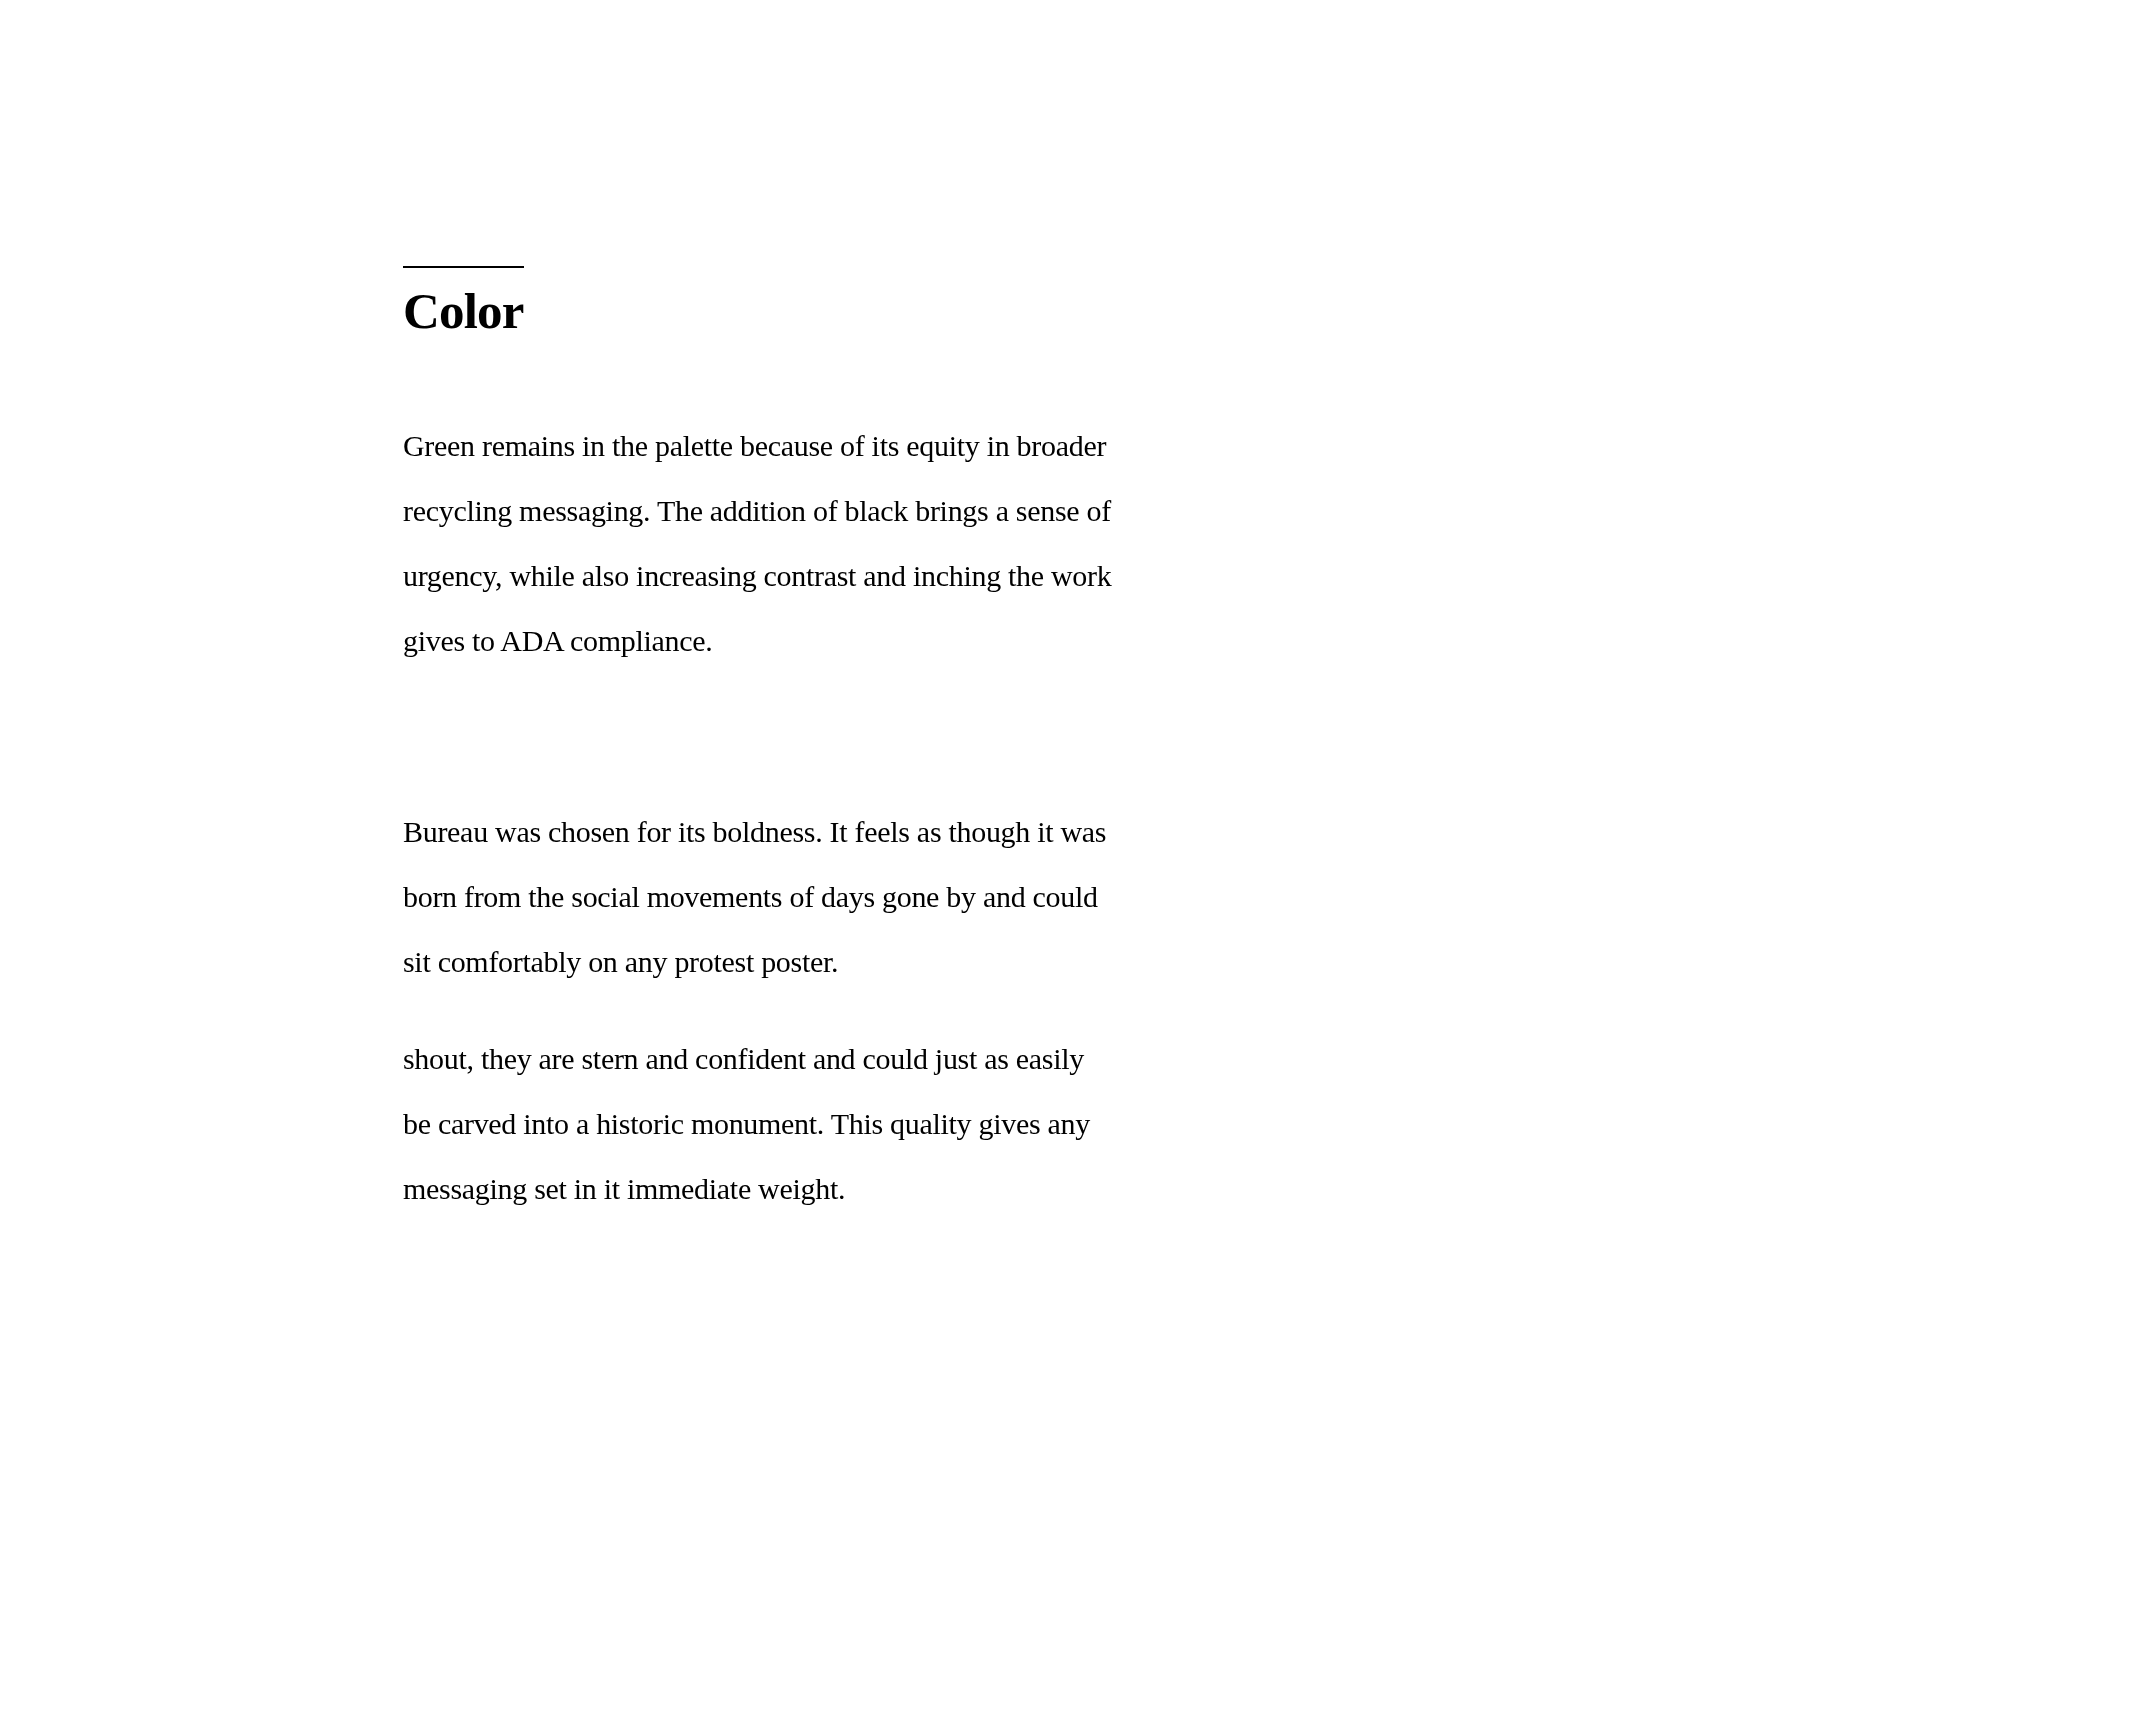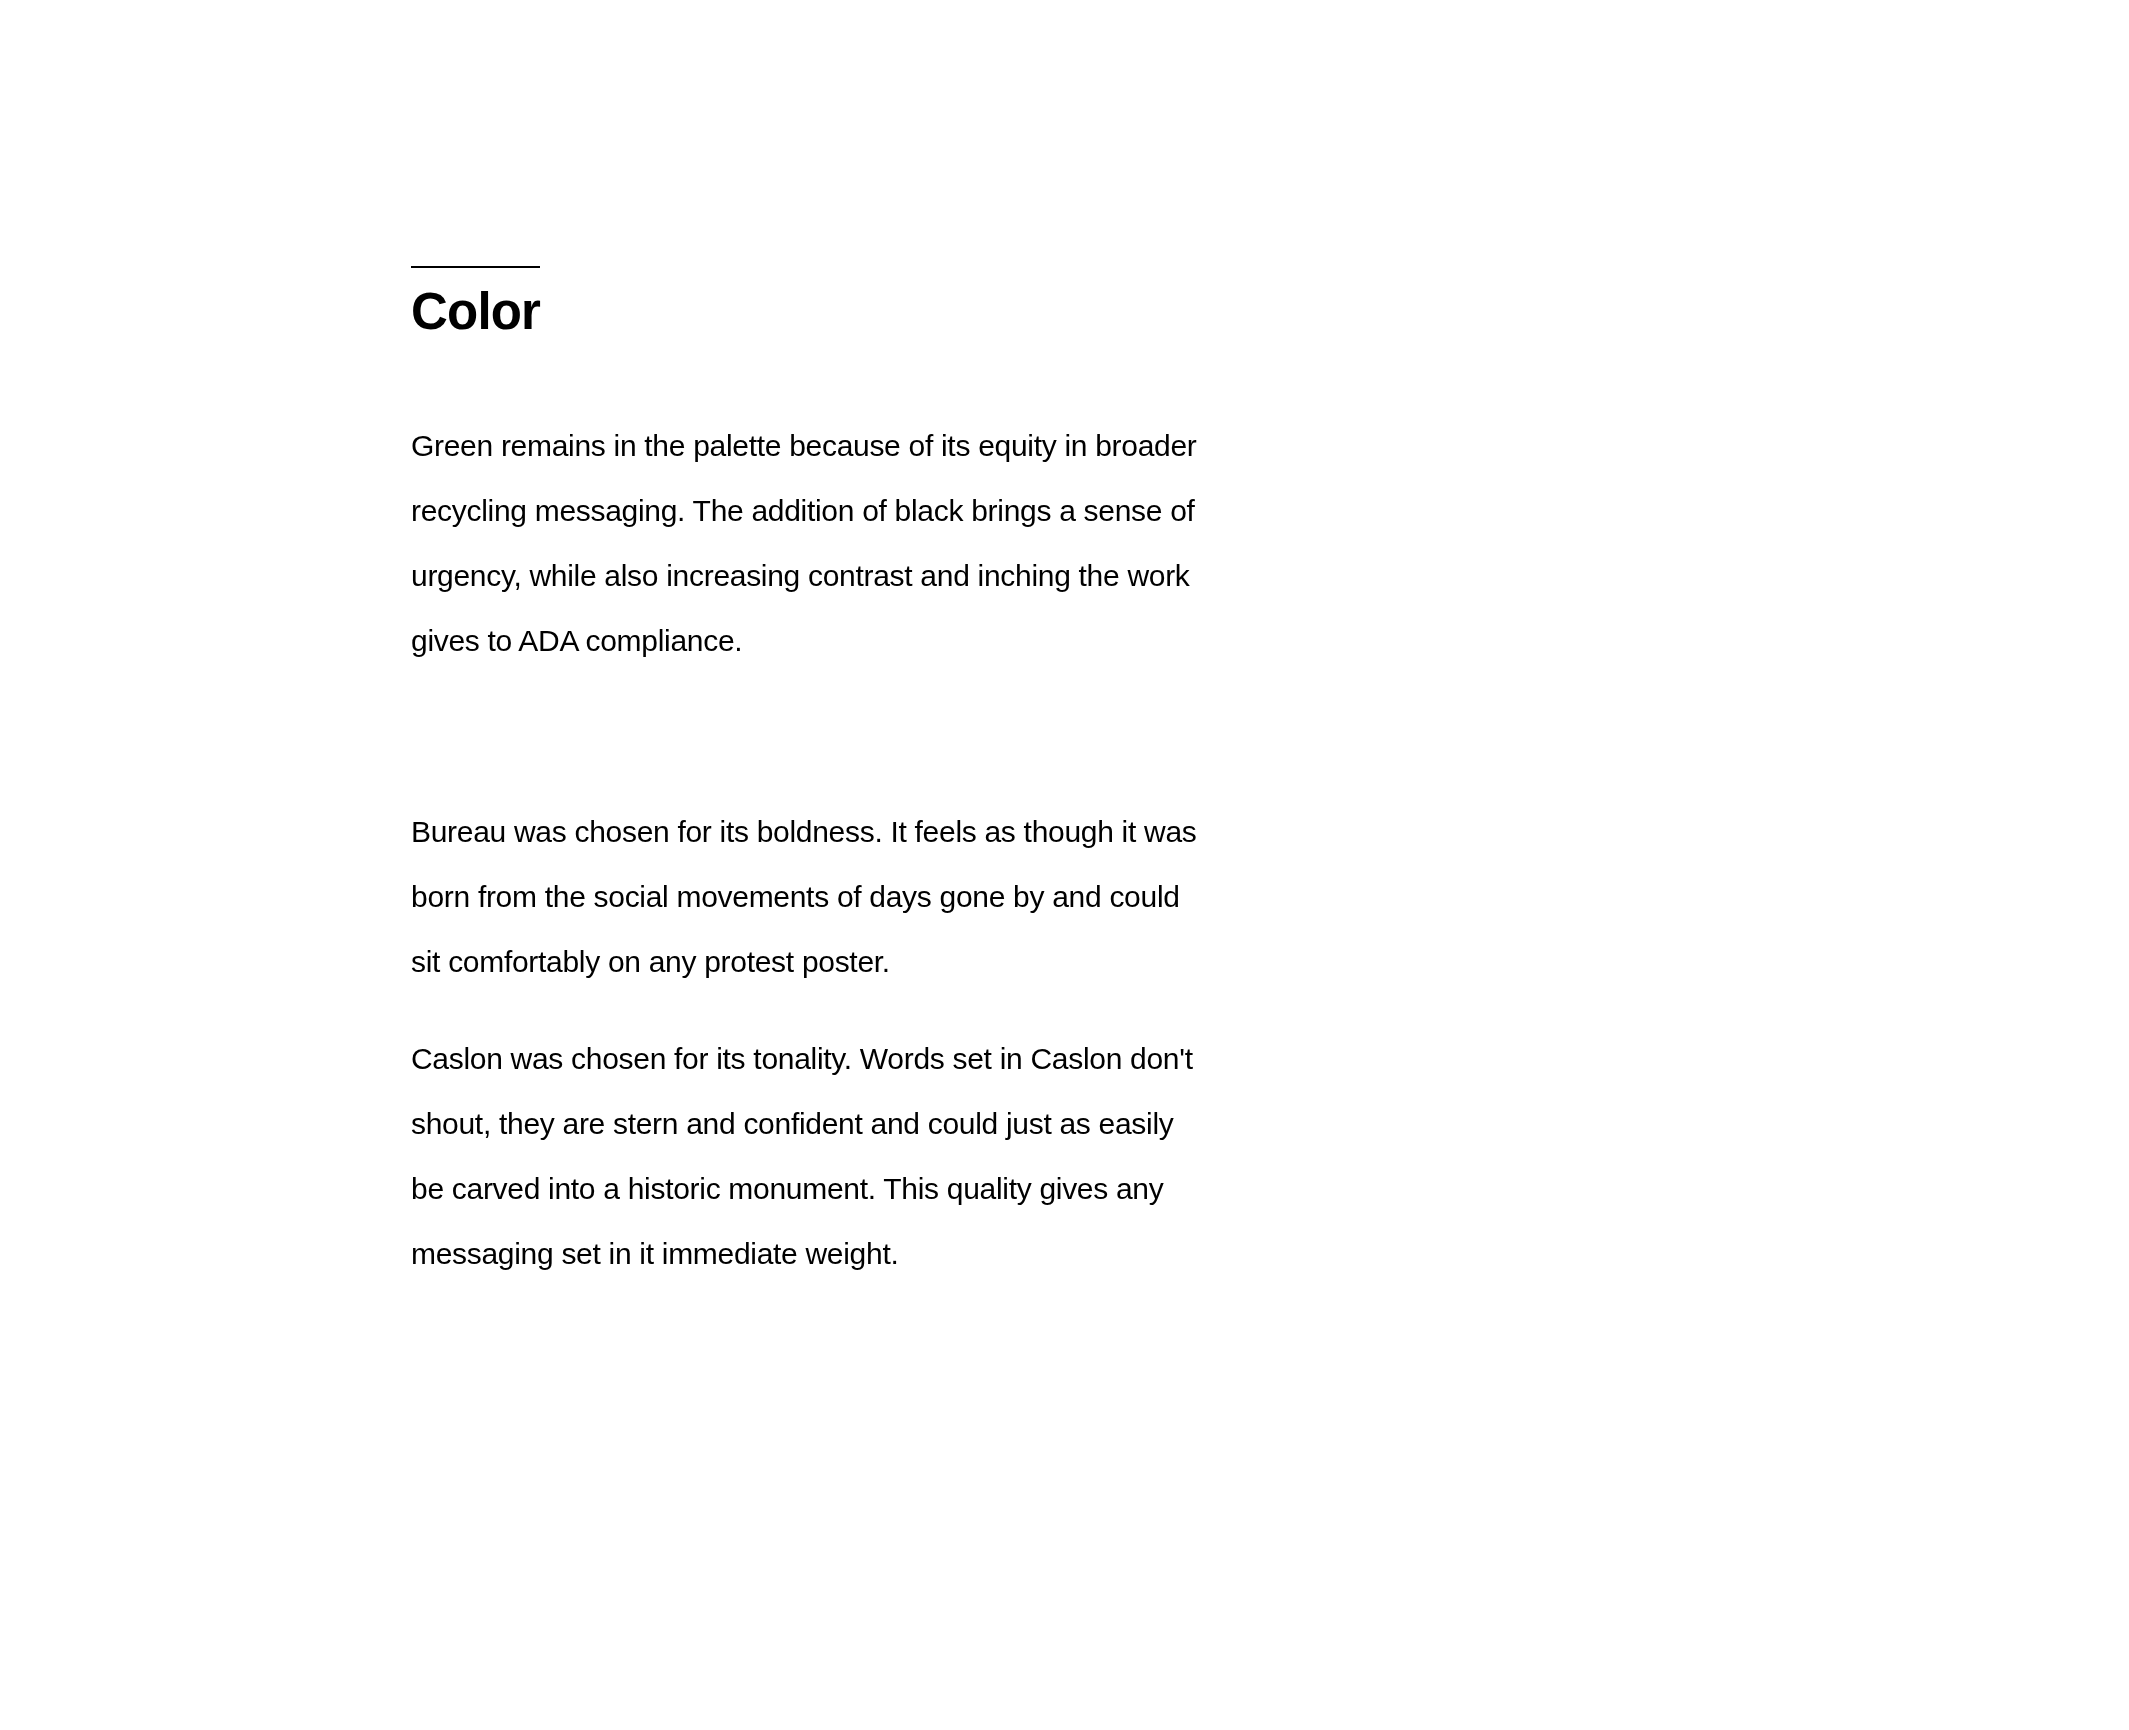--- a/index.html
+++ b/index.html
@@ -13,21 +13,22 @@
     color: #000000;
     font-family: "Liberation Sans", "DejaVu Sans", sans-serif;
     overflow: hidden;
   }
   main {
     box-sizing: border-box;
     padding: 266px 0 0 403px;
     width: 2129px;
   }
   section {
-    margin: 0 0 126px 8px;
+    margin: 0 0 126px 0;
+    font-family: Liberation Serif, serif;
   }
   h2 {
     margin: 0 0 72px 0;
     padding: 0;
     font-size: 51px;
     line-height: 59px;
     font-weight: bold;
     letter-spacing: -0.8px;
   }
   h2 .title {
@@ -61,21 +62,20 @@
     </p>
   </section>
 
   <section>
     <p>
       <span class="line">Bureau was chosen for its boldness. It feels as though it was</span>
       <span class="line">born from the social movements of days gone by and could</span>
       <span class="line">sit comfortably on any protest poster.</span>
     </p>
     <p>
-      <span class="line">Caslon was chosen for its tonality. Words set in Caslon don't</span>
       <span class="line">shout, they are stern and confident and could just as easily</span>
       <span class="line">be carved into a historic monument. This quality gives any</span>
       <span class="line">messaging set in it immediate weight.</span>
     </p>
   </section>
 
 </main>
 
 
 </body></html>

